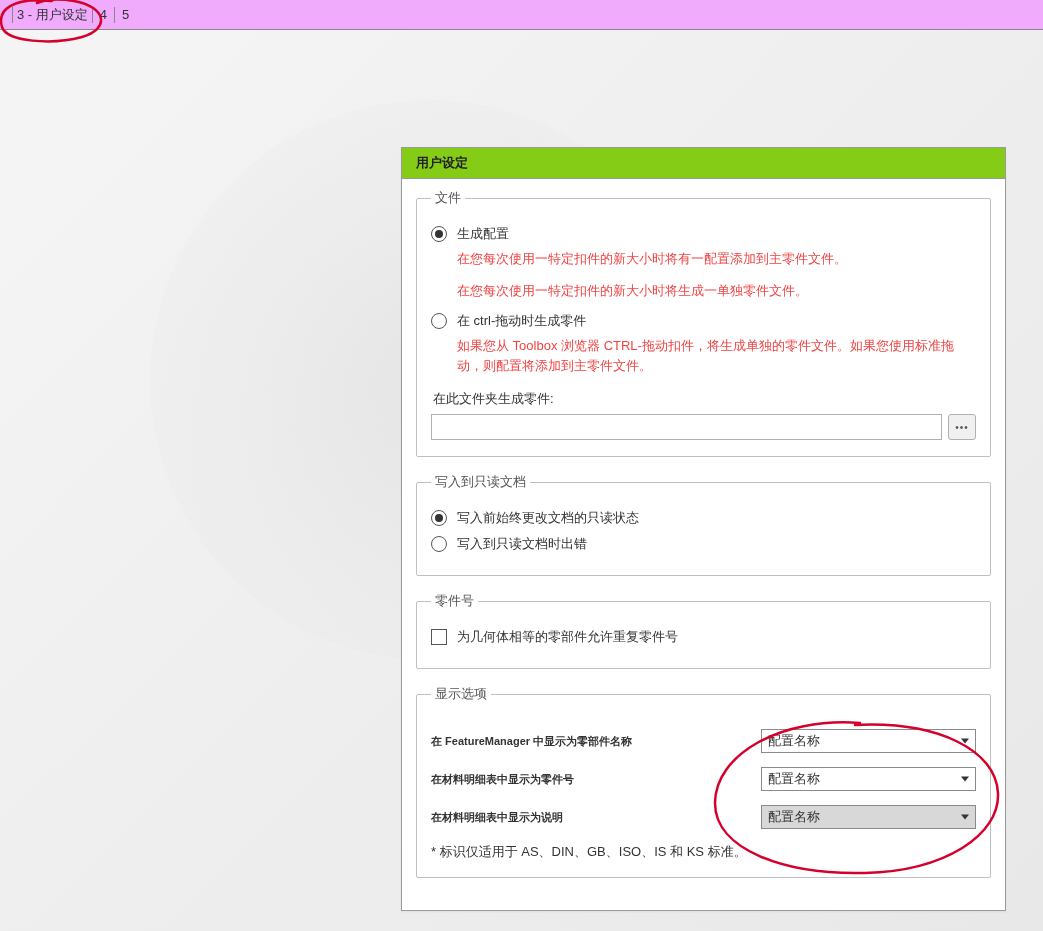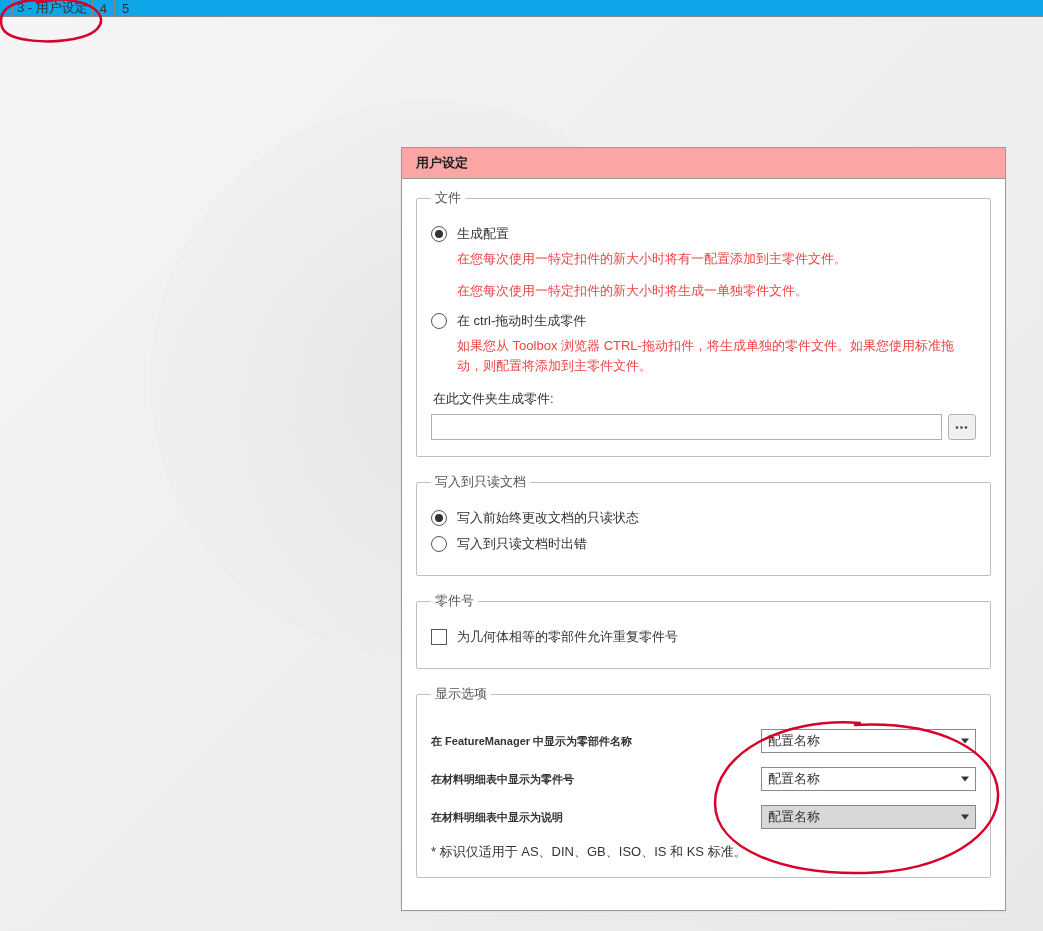--- a/index.html
+++ b/index.html
@@ -10,23 +10,23 @@
     body {
       font-family: "Microsoft YaHei", "SimSun", Arial, sans-serif;
       font-size: 13px;
       background: linear-gradient(135deg, #f5f5f5 0%, #e8e8e8 100%);
       width: 1043px;
       height: 931px;
       overflow: hidden;
       position: relative;
     }
     .top-bar {
-      background: #0ea5e9;
+      background: #f0abfc;
       border-bottom: 1px solid #888;
-      height: 17px;
+      height: 30px;
       display: flex;
       align-items: center;
       padding-left: 8px;
       font-size: 13px;
       color: #333;
     }
     .top-bar .divider {
       display: inline-block;
       width: 1px;
       height: 16px;
@@ -48,21 +48,21 @@
     .dialog {
       position: absolute;
       left: 401px;
       top: 147px;
       width: 605px;
       border: 1px solid #9a9a9a;
       background: #ffffff;
       box-shadow: 0 1px 2px rgba(0,0,0,0.05);
     }
     .dialog-title {
-      background: #fca5a5;
+      background: #84cc16;
       padding: 6px 14px;
       font-weight: bold;
       font-size: 13px;
       color: #222;
       border-bottom: 1px solid #9a9a9a;
     }
     .dialog-body {
       padding: 10px 14px 16px 14px;
     }
     fieldset {

